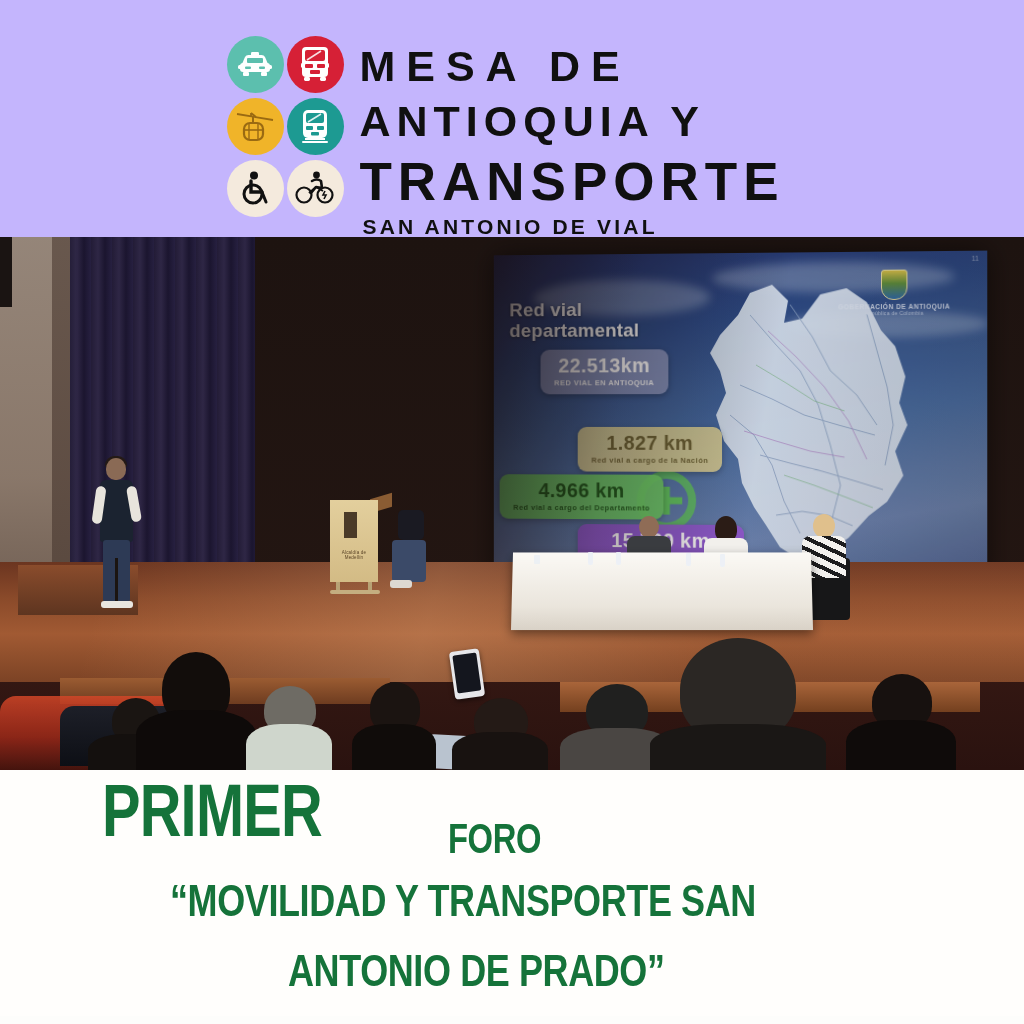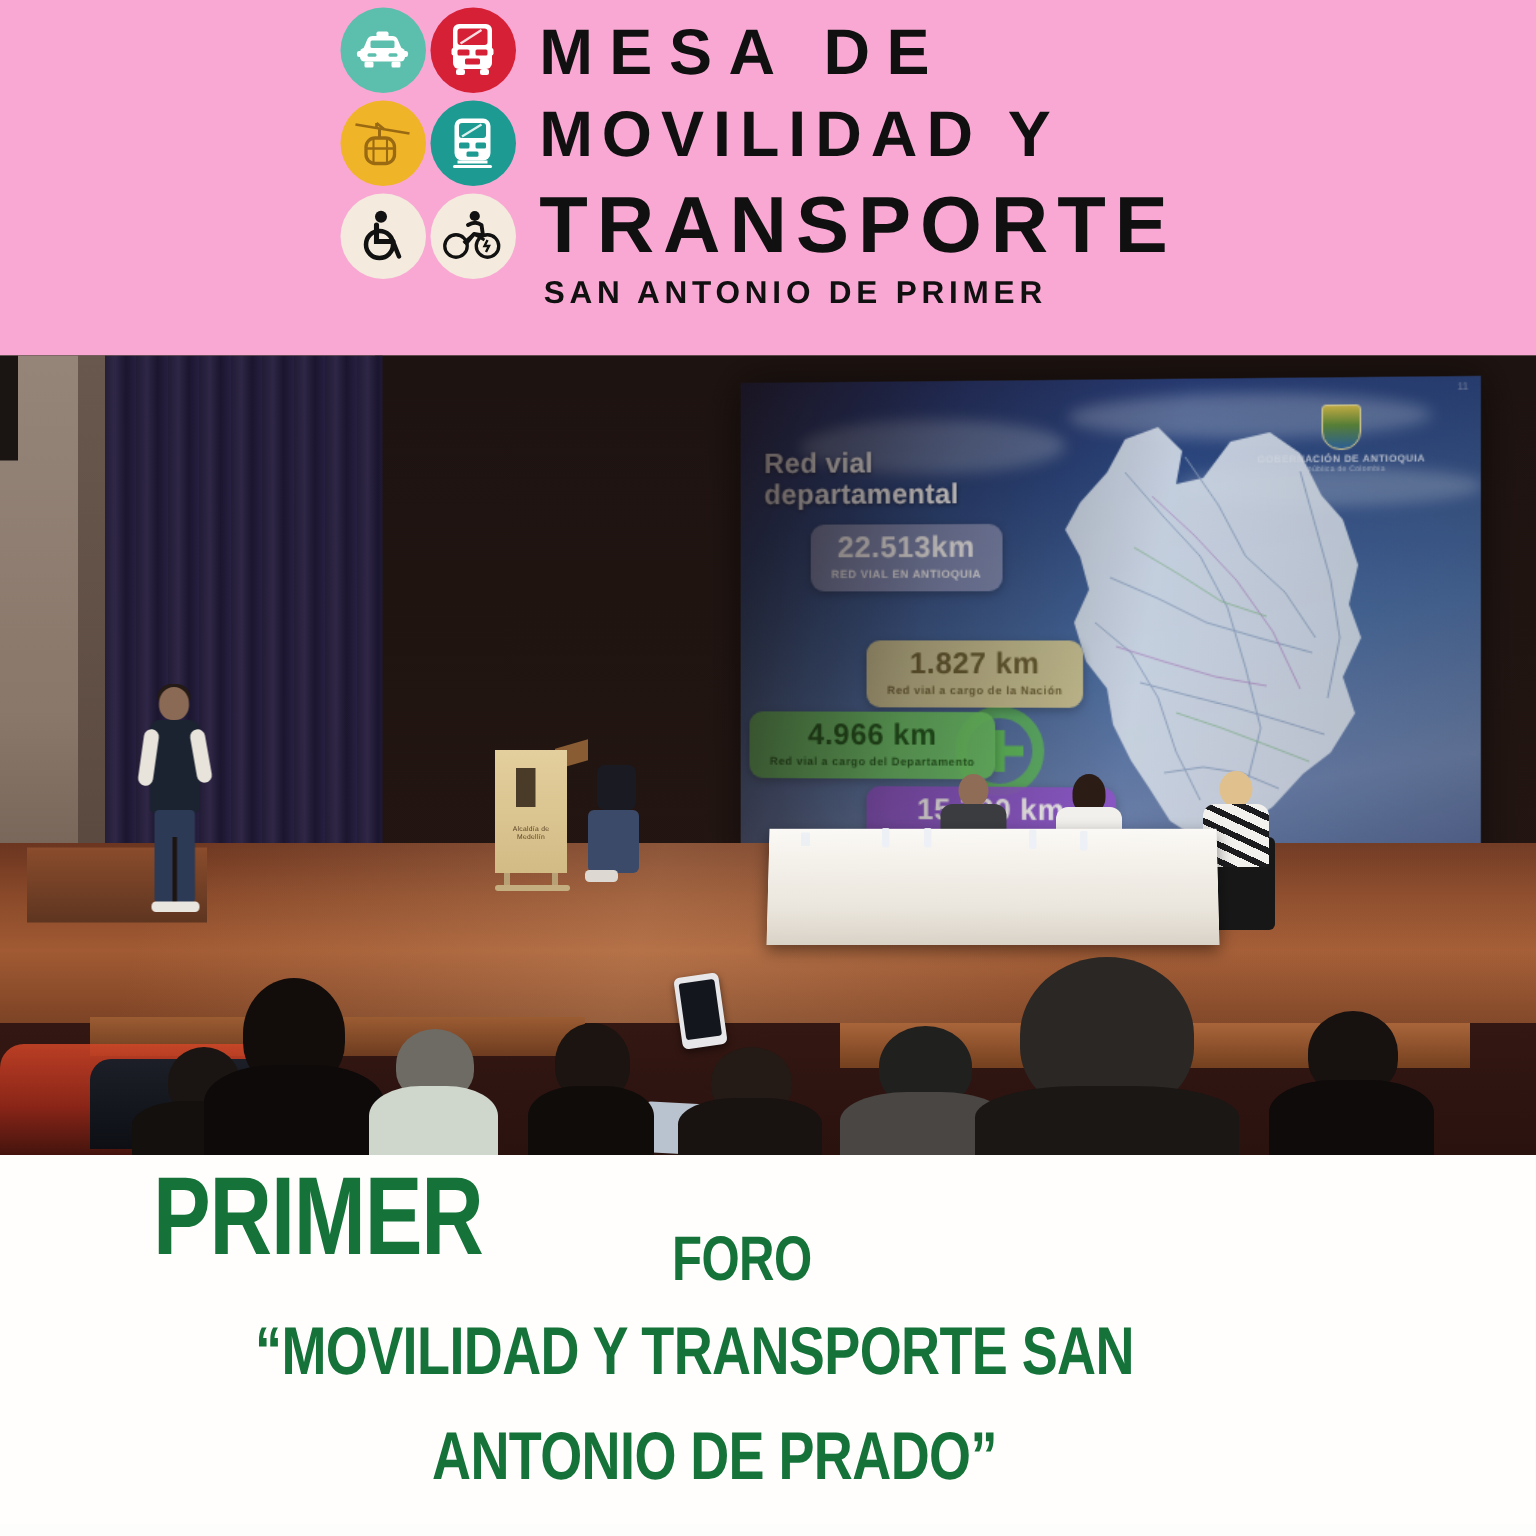--- a/index.html
+++ b/index.html
@@ -14,23 +14,23 @@
     position: relative;
     width: 1024px; height: 1024px;
     background: #fdfdfb;
     display: flex; flex-direction: column;
   }
 
   
   .header {
     position: relative;
     height: 237px;
-    background: #f9a8d4;
+    background: #c4b5fd;
     display: flex;
-    align-items: flex-start;
+    align-items: flex-end;
     justify-content: center;
   }
   .logo-lockup {
     display: flex;
     align-items: flex-start;
     gap: 14px;
     margin-left: -14px;
   }
   .icon-grid {
     display: grid;
@@ -435,23 +435,23 @@
               <circle cx="30" cy="24" r="7.5" fill="none" stroke="#111" stroke-width="2.2"></circle>
               <path d="M30 20 L28 24 L31 24 L29 28" stroke="#111" stroke-width="1.6" fill="none"></path>
             </svg>
           </div>
         </div>
 
       </div>
 
       <div class="wordmark">
         <div class="wm-line wm-1">MESA DE</div>
-        <div class="wm-line wm-2">MOVILIDAD Y</div>
+        <div class="wm-line wm-2">ANTIOQUIA Y</div>
         <div class="wm-line wm-3">TRANSPORTE</div>
-        <div class="wm-line wm-4">SAN ANTONIO DE PRIMER</div>
+        <div class="wm-line wm-4">SAN ANTONIO DE VIAL</div>
       </div>
 
     </div>
   </div>
 
   <div class="photo">
     <div class="room-bg"></div>
     <div class="dark-back"></div>
     <div class="wall-left"></div>
     <div class="wall-left2"></div>

